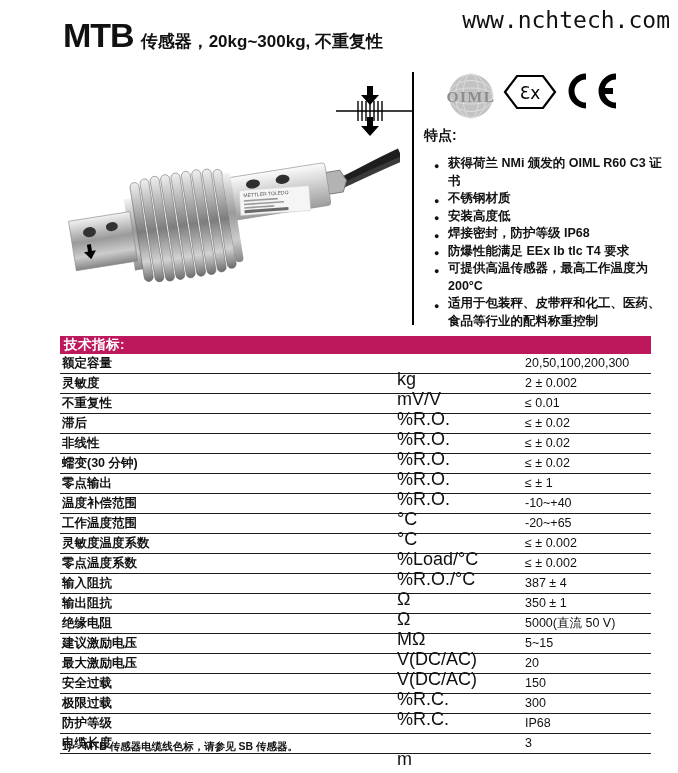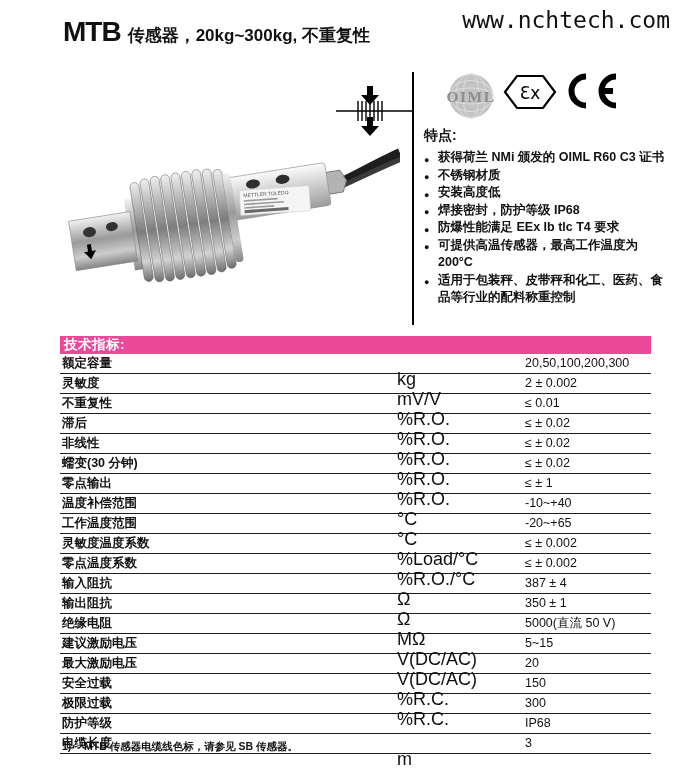--- a/index.html
+++ b/index.html
@@ -4,47 +4,47 @@
 <style>
   html,body { margin:0; padding:0; background:#fff; }
   .page {
     position:relative; width:678px; height:773px; background:#ffffff;
     overflow:hidden; color:#111;
     font-family:"Liberation Sans", sans-serif;
   }
 
   
   .title-block { position:absolute; left:63px; top:16px; white-space:nowrap; }
-  .model { font-size:28px; font-weight:bold; letter-spacing:-1px; vertical-align:baseline; }
+  .model { font-size:34px; font-weight:bold; letter-spacing:-1px; vertical-align:baseline; }
   .subtitle { font-size:17px; font-weight:bold; margin-left:7px; }
 
   .company-block { position:absolute; right:8px; top:4px; text-align:right; }
   .company { font-size:19px; letter-spacing:1px; font-family:"Liberation Serif", serif; }
   .website { font-size:23px; margin-top:3px; font-family:"DejaVu Sans Mono", monospace; }
 
   
   .divider-v { position:absolute; left:412px; top:72px; width:1.5px; height:253px; background:#000; }
   .load-icon { position:absolute; left:336px; top:83px; }
   .photo { position:absolute; left:60px; top:138px; }
 
   
   .right-col { position:absolute; left:424px; top:72px; width:250px; }
   .logos { display:flex; height:48px; padding-left:16px; }
   .features-title { font-weight:bold; font-size:14px; margin:7px 0 4px 0; }
-  ul.features { list-style:none; margin:0; padding:0; }
+  ul.features { list-style:none; margin:10px; padding:0; }
   ul.features li {
     position:relative; padding-left:14px; font-size:12.5px; font-weight:bold;
     line-height:17.5px;
   }
   ul.features li::before { content:"●"; position:absolute; left:0; top:2.5px; font-size:9px; }
 
   
   .spec { position:absolute; left:60px; top:336px; width:591px; }
   .spec-header {
-    background:#ec4899; color:#fff; font-weight:bold; font-size:13.5px;
+    background:#be185d; color:#fff; font-weight:bold; font-size:13.5px;
     height:18px; line-height:18px; padding-left:4px; letter-spacing:0.5px;
   }
   .trow { position:relative; height:19px; border-bottom:1.2px solid #1c1c1c; }
   .trow .c-param { position:absolute; left:2px; top:0; font-size:12.5px; font-weight:bold; line-height:19px; white-space:nowrap; }
   .trow .c-unit  { position:absolute; left:305px; top:16px; font-size:18px; line-height:19px; white-space:nowrap;padding-left:32px; }
   .trow .c-value { position:absolute; left:465px; top:0; font-size:12.5px; line-height:19px; white-space:nowrap; }
 
   
   .footnote { position:absolute; left:62px; top:740px; font-size:10.5px; font-weight:bold; }
   .footnote .num { display:inline-block; width:22px; }

